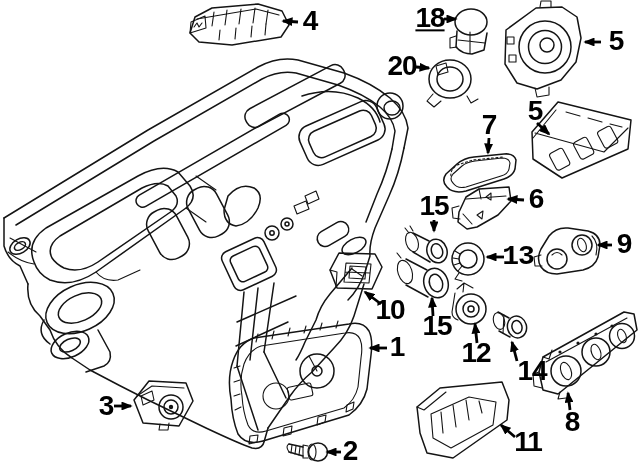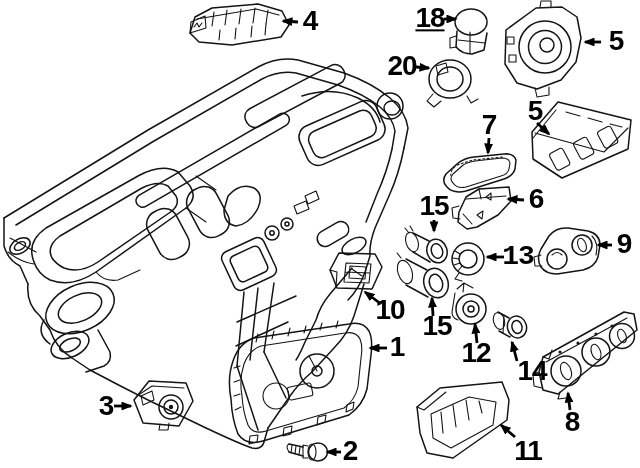--- a/index.html
+++ b/index.html
@@ -268,21 +268,21 @@
       <span class="callout-num" style="left: 397px; top: 348px;">1</span>
       <span class="callout-num" style="left: 350px; top: 452px;">2</span>
       <span class="callout-num" style="left: 106px; top: 407px;">3</span>
       <span class="callout-num" style="left: 310px; top: 22px;">4</span>
       <span class="callout-num" style="left: 535px; top: 112px;">5</span>
       <span class="callout-num" style="left: 536px; top: 200px;">6</span>
       <span class="callout-num" style="left: 489px; top: 126px;">7</span>
       <span class="callout-num" style="left: 572px; top: 423px;">8</span>
       <span class="callout-num" style="left: 624px; top: 245px;">9</span>
       <span class="callout-num" style="left: 390px; top: 311px;">10</span>
-      <span class="callout-num" style="left: 528px; top: 443px; margin-top: 9px;">11</span>
+      <span class="callout-num" style="left: 528px; top: 443px;">11</span>
       <span class="callout-num" style="left: 434px; top: 207px;">15</span>
       <span class="callout-num" style="left: 518px; top: 257px; font-family: Liberation Mono, monospace;">13</span>
       <span class="callout-num" style="left: 519px; top: 372px; margin-left: 13px;">14</span>
       <span class="callout-num" style="left: 437px; top: 327px;">15</span>
       <span class="callout-num" style="left: 476px; top: 354px;">12</span>
       <span class="callout-num" style="left: 616px; top: 42px;">5</span>
       <span class="callout-num" style="left: 430px; top: 19px; text-decoration: underline;">18</span>
       <span class="callout-num" style="left: 402px; top: 67px;">20</span>
     </div>
 

